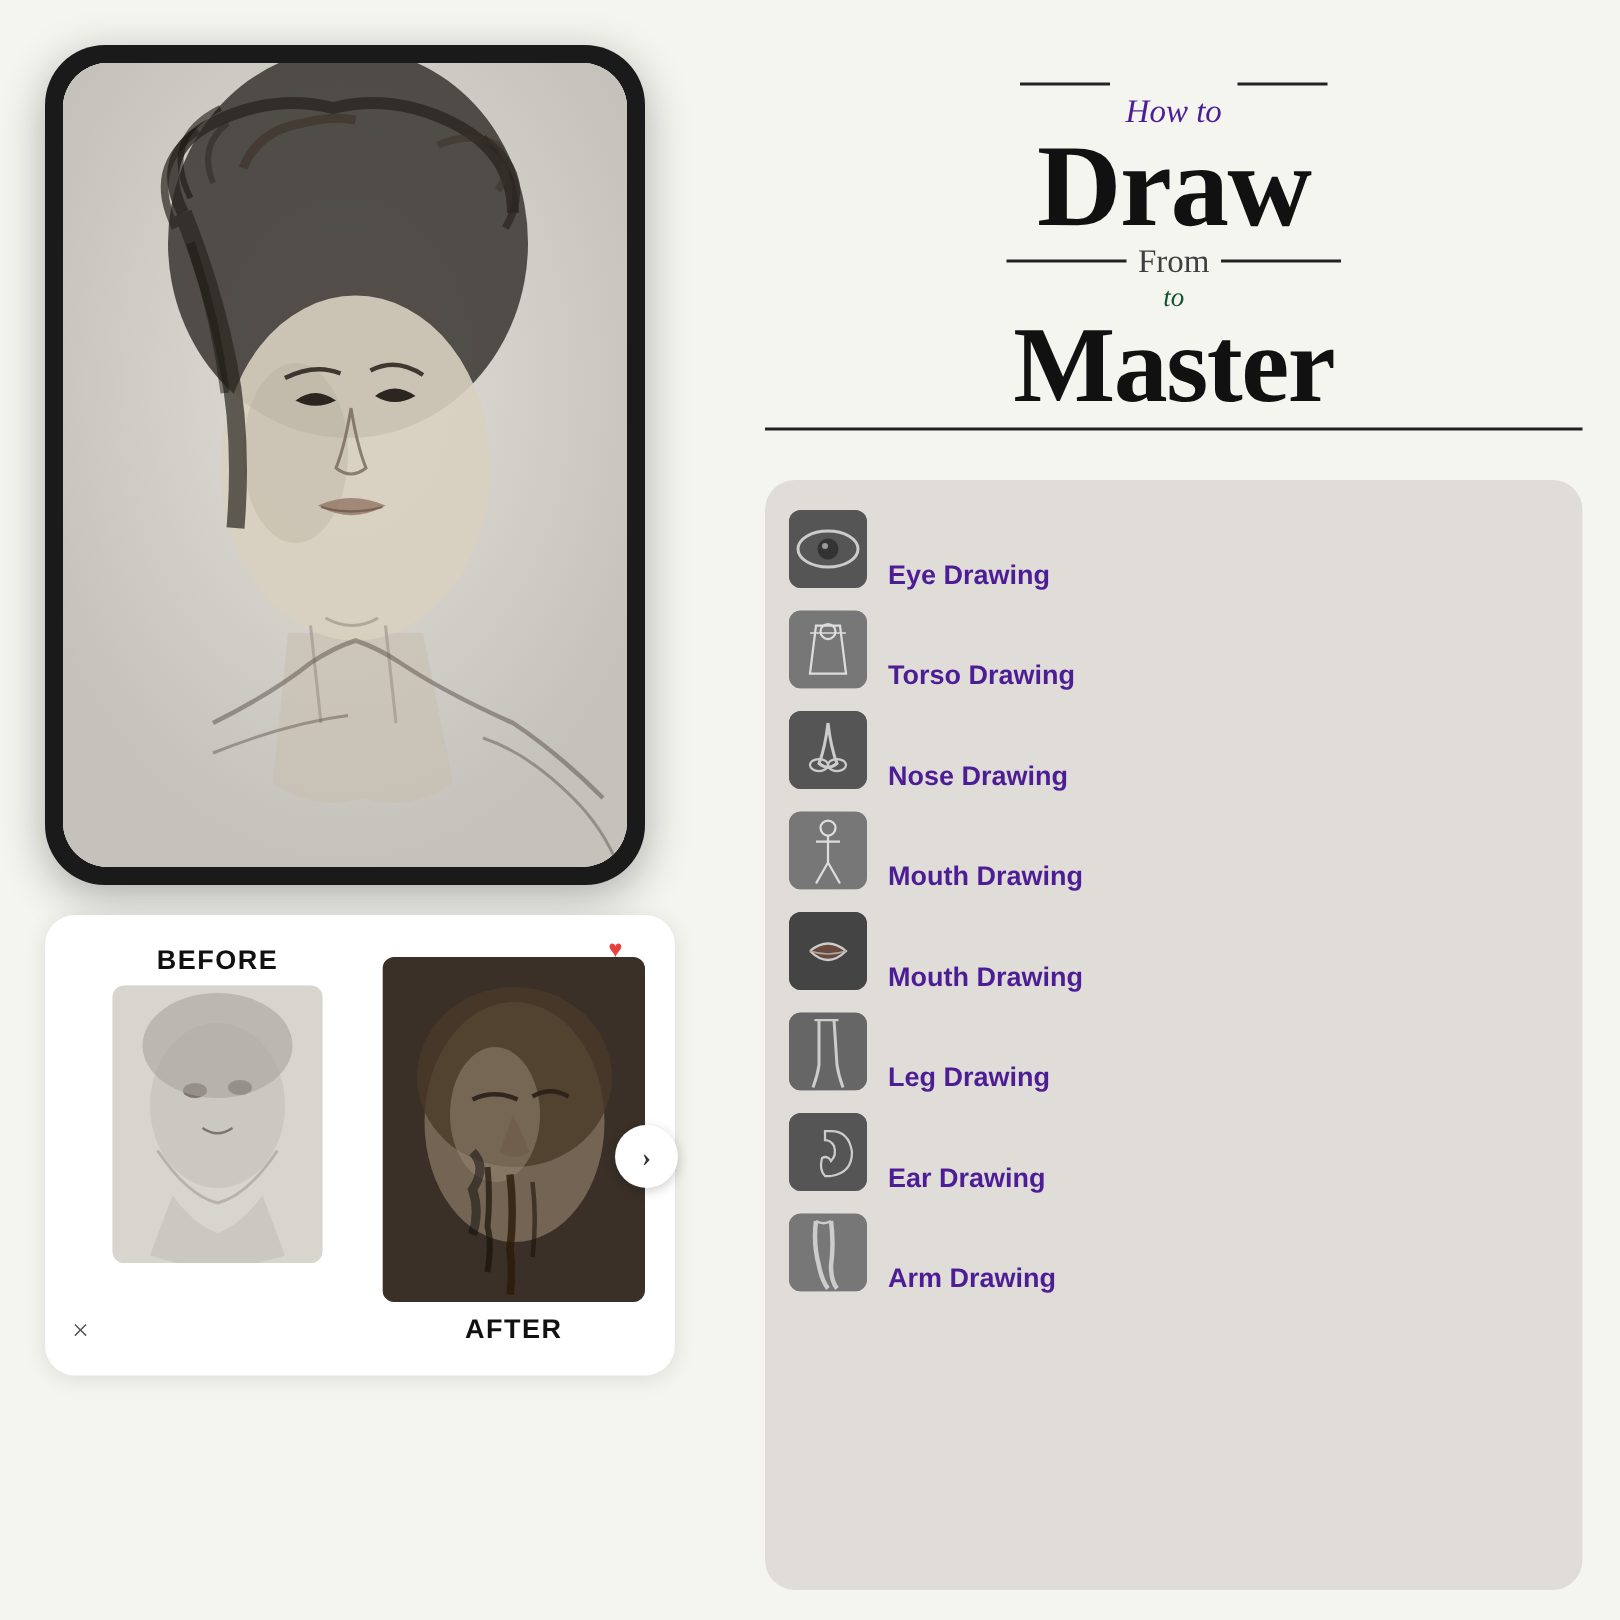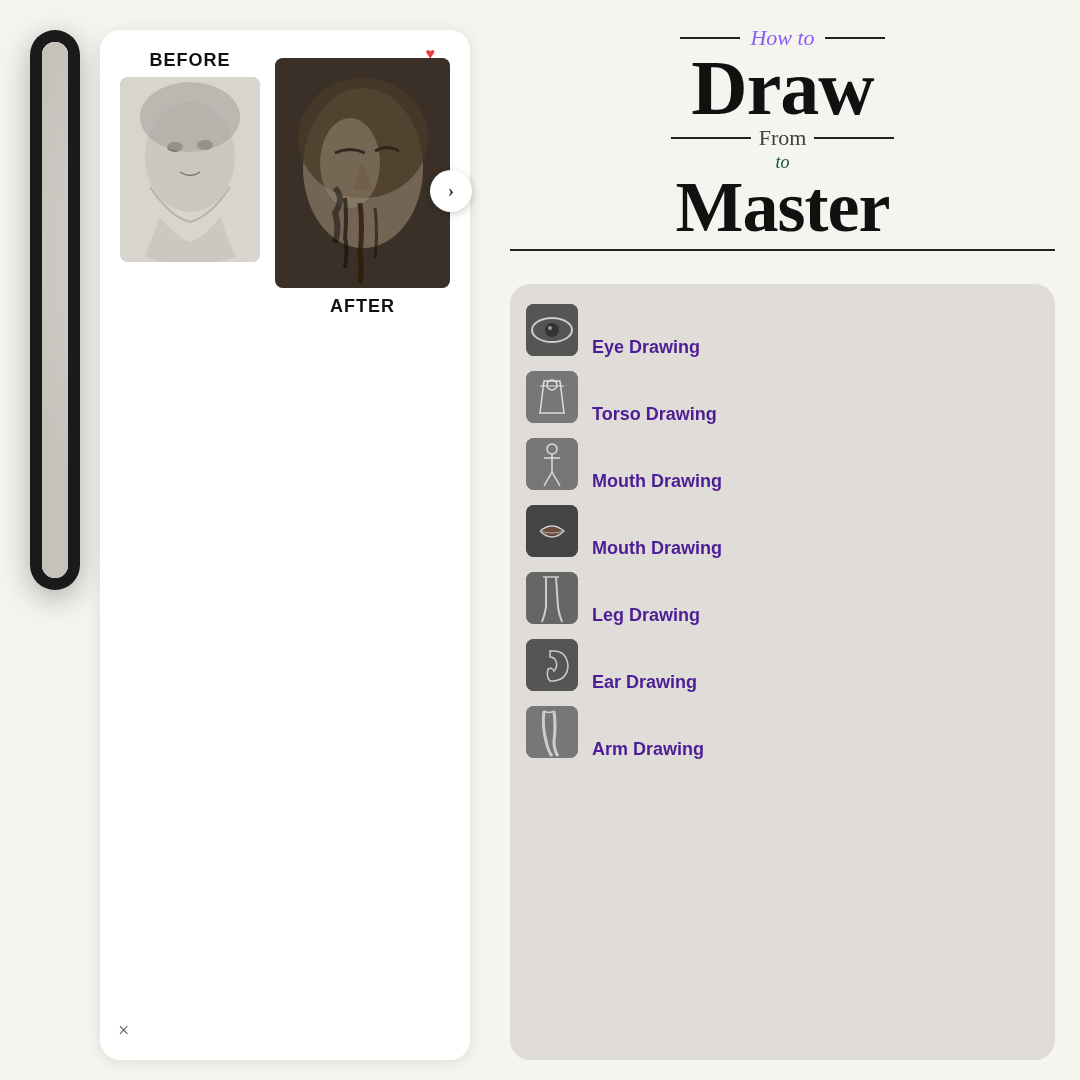--- a/index.html
+++ b/index.html
@@ -11,21 +11,21 @@
       font-family: Georgia, 'Times New Roman', serif;
       overflow: hidden;
       display: flex;
     }
 
     .left-panel {
       width: 490px;
       height: 1080px;
       padding: 30px 20px 20px 30px;
       display: flex;
-      flex-direction: row;
+      flex-direction: column;
       gap: 20px;
       background: #f5f5f0;
     }
 
     .phone-frame {
       width: 400px;
       height: 560px;
       background: #1a1a1a;
       border-radius: 40px;
       padding: 12px;
@@ -173,21 +173,22 @@
       flex: 1;
       height: 1.5px;
       background: #222;
       max-width: 60px;
     }
 
     .how-to-text {
       font-family: 'Palatino Linotype', Georgia, serif;
       font-style: italic;
       font-size: 22px;
-      color: #8b5cf6;
+      color: #4c1d95;
+      margin-top: 36px;
     }
 
     .draw-text {
       font-family: Georgia, 'Times New Roman', serif;
       font-size: 78px;
       font-weight: bold;
       color: #111;
       line-height: 0.9;
       letter-spacing: -1px;
       text-align: center;
@@ -461,20 +462,31 @@
             <path d="M18,10 L34,10 L38,42 L14,42 Z" fill="none" stroke="#ddd" stroke-width="1.5"></path>
             <path d="M14,15 L38,15" fill="none" stroke="#ddd" stroke-width="1"></path>
             <circle cx="26" cy="14" r="5" fill="none" stroke="#ddd" stroke-width="1.5"></circle>
           </svg>
       </div>
       <span class="list-label">Torso Drawing</span>
     </div>
 
 
 
+    <div class="list-item">
+      <div class="list-thumb thumb-nose">
+        <svg viewBox="0 0 52 52" width="52" height="52">
+            <rect width="52" height="52" fill="#555"></rect>
+            <path d="M26,8 Q24,25 20,35 Q26,40 32,35 Q28,25 26,8" fill="none" stroke="#ccc" stroke-width="2"></path>
+            <ellipse cx="20" cy="36" rx="6" ry="4" fill="none" stroke="#ccc" stroke-width="1.5"></ellipse>
+            <ellipse cx="32" cy="36" rx="6" ry="4" fill="none" stroke="#ccc" stroke-width="1.5"></ellipse>
+          </svg>
+      </div>
+      <span class="list-label">Nose Drawing</span>
+    </div>
 
     <div class="list-item">
       <div class="list-thumb thumb-figure">
         <svg viewBox="0 0 52 52" width="52" height="52">
             <rect width="52" height="52" fill="#777"></rect>
             <circle cx="26" cy="11" r="5" fill="none" stroke="#ddd" stroke-width="1.5"></circle>
             <path d="M26,16 L26,34 M18,20 L34,20 M26,34 L18,48 M26,34 L34,48" fill="none" stroke="#ddd" stroke-width="1.5"></path>
           </svg>
       </div>
       <span class="list-label">Mouth Drawing</span>

